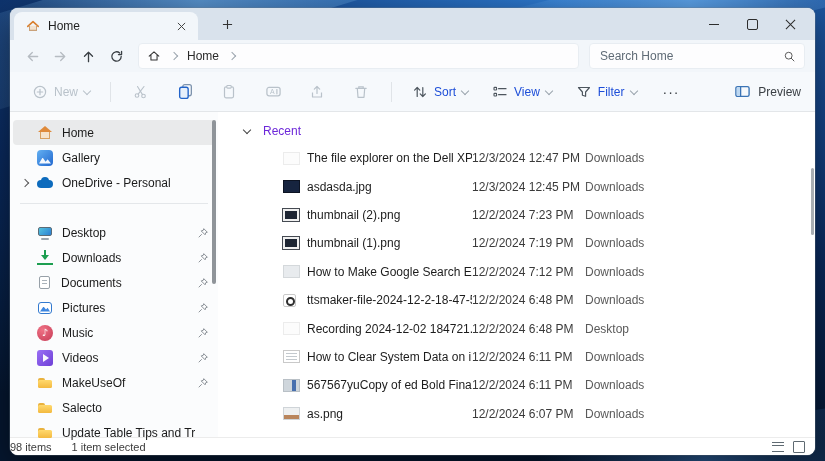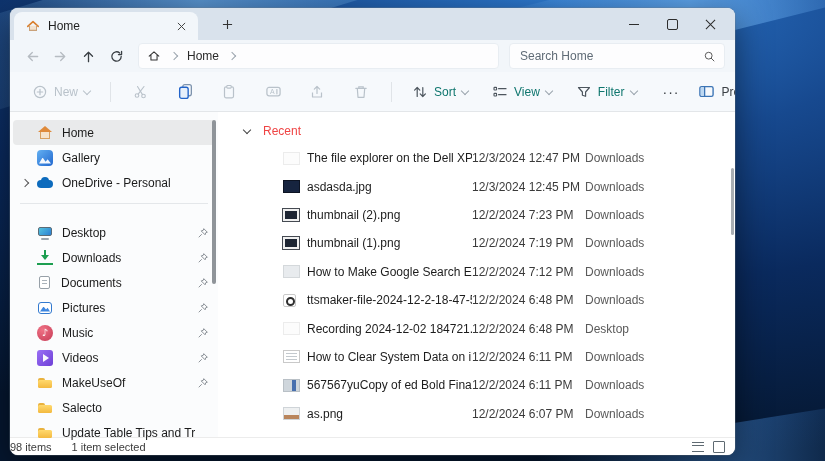--- a/index.html
+++ b/index.html
@@ -9,21 +9,21 @@
     background:radial-gradient(130% 100% at 68% 0%, #2e7ad0 0%, #17498f 32%, #0a2a5e 62%, #051730 100%);
   }
   .ribbon{position:absolute;z-index:0;pointer-events:none;}
   .r1{left:-60px;top:-46px;width:520px;height:92px;transform:rotate(-17deg);
       background:linear-gradient(100deg,rgba(130,200,255,0),rgba(140,205,255,.55),rgba(130,200,255,0));}
   .r2{left:500px;top:-34px;width:380px;height:74px;transform:rotate(-14deg);
       background:linear-gradient(100deg,rgba(90,170,250,0),rgba(120,190,255,.65),rgba(90,170,250,0));}
   .r3{left:540px;top:428px;width:330px;height:62px;transform:rotate(-9deg);
       background:linear-gradient(100deg,rgba(40,110,200,0),rgba(70,140,220,.55),rgba(40,110,200,0));}
 
-  .window{position:absolute;z-index:1;left:10px;top:8px;width:725px;height:447px;
+  .window{position:absolute;z-index:1;left:10px;top:8px;width:805px;height:447px;
     border-radius:8px;overflow:hidden;background:#fff;
     box-shadow:0 10px 34px rgba(0,0,0,.5), 0 0 0 1px rgba(120,140,160,.35);
     display:flex;flex-direction:column;}
 
   
   .titlebar{height:32px;background:#d9e2ec;position:relative;display:flex;align-items:flex-end;flex:none;}
   .tab{margin-left:4px;height:28px;width:184px;background:#f2f6fa;border-radius:8px 8px 0 0;
     display:flex;align-items:center;padding:0 8px 0 12px;box-sizing:border-box;font-size:12px;color:#1f1f1f;}
   .tab-label{flex:1;margin-left:8px;white-space:nowrap;overflow:hidden;}
   .tab-close{width:18px;height:18px;border-radius:4px;display:flex;align-items:center;justify-content:center;color:#444;}
@@ -45,21 +45,21 @@
     font-family:"Liberation Sans",sans-serif;min-width:0;}
   .search-box input::placeholder{color:#5f6b76;}
 
   
   .toolbar{height:39px;background:#f6f9fc;border-bottom:1px solid #e3e6e9;display:flex;align-items:center;
     padding:0 14px;flex:none;font-size:12px;color:#5f6a72;gap:8px;}
   .tb-btn{display:flex;align-items:center;gap:6px;padding:0 8px;height:30px;border-radius:4px;flex:none;}
   .tb-icon-btn{width:36px;height:30px;display:flex;align-items:center;justify-content:center;flex:none;}
   .tb-sep{width:1px;height:20px;background:#e0e4e8;margin:0 4px;flex:none;}
   .disabled{color:#b9c2ca;}
-  .tb-label{color:#0f766e;}
+  .tb-label{color:#1d4ed8;}
   .tb-more{padding:0 10px;font-size:14px;letter-spacing:1px;color:#3b4045;}
   .tb-preview{margin-left:auto;display:flex;align-items:center;gap:7px;color:#3b4045;}
   .chev{display:inline-block;width:5px;height:5px;border-right:1.2px solid currentColor;border-bottom:1.2px solid currentColor;flex:none;}
   .chev.down{transform:rotate(45deg);margin-top:-2px;}
   .chev.right{transform:rotate(-45deg);}
   .chev.dim{color:#9aa4ad;}
 
   
   .body{flex:1;display:flex;min-height:0;position:relative;background:#fff;}
 
@@ -96,21 +96,21 @@
     clip-path:polygon(0 100%,35% 0,60% 60%,76% 25%,100% 100%);}
   .ic-music{background:radial-gradient(circle at 35% 30%,#ef7285,#c63a55);border-radius:50%;}
   .ic-music::after{content:"♪";position:absolute;inset:0;color:#fff;font-size:10px;line-height:15px;text-align:center;font-family:"DejaVu Sans",sans-serif;}
   .ic-videos{background:linear-gradient(135deg,#9a6ff5,#6e3fd6);border-radius:3px;}
   .ic-videos::after{content:"";position:absolute;left:6px;top:4px;border-left:6px solid #fff;border-top:4px solid transparent;border-bottom:4px solid transparent;opacity:.95;}
   .ic-folder::before{content:"";position:absolute;left:1px;top:3px;width:7px;height:4px;background:#e9b23e;border-radius:2px 2px 0 0;}
   .ic-folder::after{content:"";position:absolute;left:1px;top:5px;width:14px;height:8px;background:linear-gradient(#ffd96e,#f3b93f);border-radius:1.5px;}
 
   
   .main{flex:1;min-width:0;position:relative;background:#fff;}
-  .group-hdr{display:flex;align-items:center;gap:13px;padding:12px 0 2px 26px;font-size:12px;color:#ef4444;}
+  .group-hdr{display:flex;align-items:center;gap:13px;padding:12px 0 2px 26px;font-size:12px;color:#6d28d9;}
   .rows{margin-top:4px;}
   .file-row{display:flex;align-items:center;height:28.4px;padding-left:65px;font-size:12px;box-sizing:border-box;}
   .f-icon{width:24px;display:flex;align-items:center;flex:none;}
   .f-name{width:165px;color:#1c1c1c;white-space:nowrap;overflow:hidden;flex:none;}
   .f-date{width:113px;color:#3a3a3a;white-space:nowrap;flex:none;}
   .f-loc{flex:1;color:#5a5a5a;white-space:nowrap;overflow:hidden;}
   .main-scroll{position:absolute;right:1px;top:56px;width:3px;height:67px;border-radius:2px;background:#a9aeb3;}
 
   
   .th{width:17px;height:13px;border:1px solid #ddd;background:#fff;flex:none;box-sizing:border-box;position:relative;}

